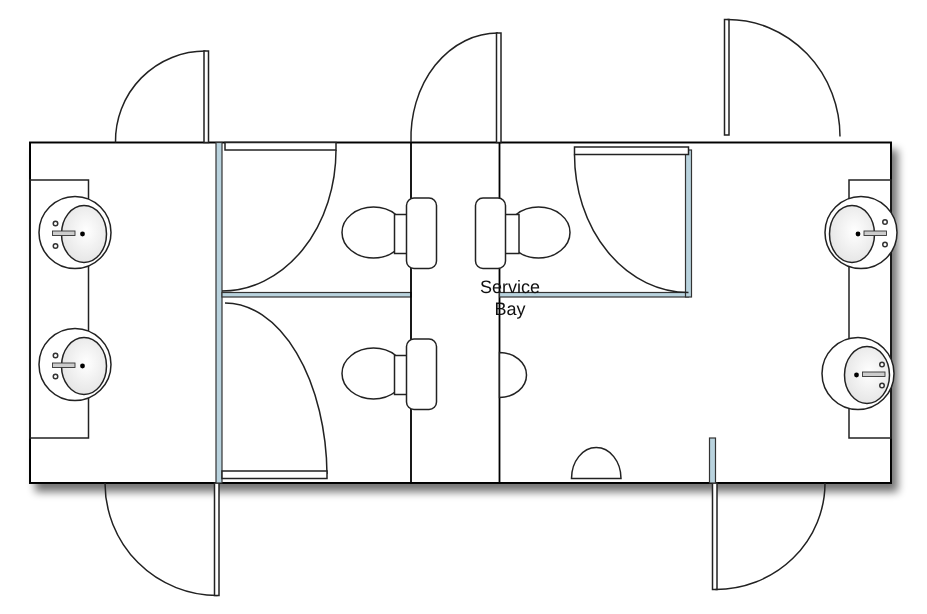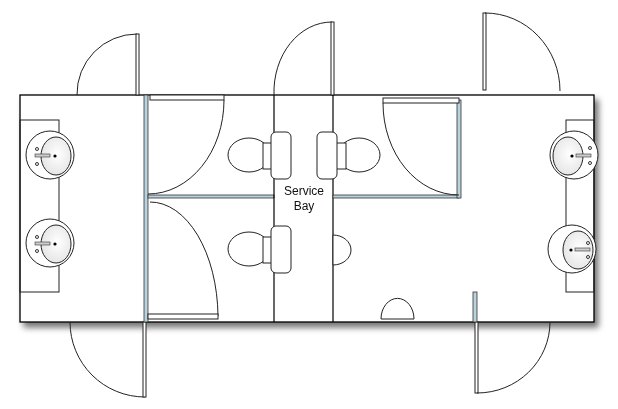--- a/index.html
+++ b/index.html
@@ -3,21 +3,21 @@
 <meta charset="utf-8">
 <style>
   html, body { margin:0; padding:0; background:#ffffff; }
   body { width:618px; height:409px; overflow:hidden; font-family:"Liberation Sans", sans-serif; }
   #stage { position:relative; width:618px; height:409px; }
   svg { position:absolute; left:0; top:0; }
   .wall { fill:none; stroke:#000; stroke-width:1.2; }
   .thin { fill:none; stroke:#222; stroke-width:1; }
   .door { fill:#fff; stroke:#222; stroke-width:1; }
   .part { fill:#b9d3de; stroke:#333; stroke-width:0.8; }
-  .label { position:absolute; font-size:12px; color:#111; text-align:center; line-height:15px; }
+  .label { position:absolute; font-size:12px; color:#111; text-align:center; line-height:15px;margin-left:36px; }
 </style>
 </head>
 <body>
 
 <div id="stage">
 <svg width="618" height="409" viewBox="0 0 618 409">
   <defs>
     <filter id="shadow" x="-10%" y="-10%" width="130%" height="130%">
       <feGaussianBlur in="SourceAlpha" stdDeviation="3"></feGaussianBlur>
       <feOffset dx="4" dy="5"></feOffset>

